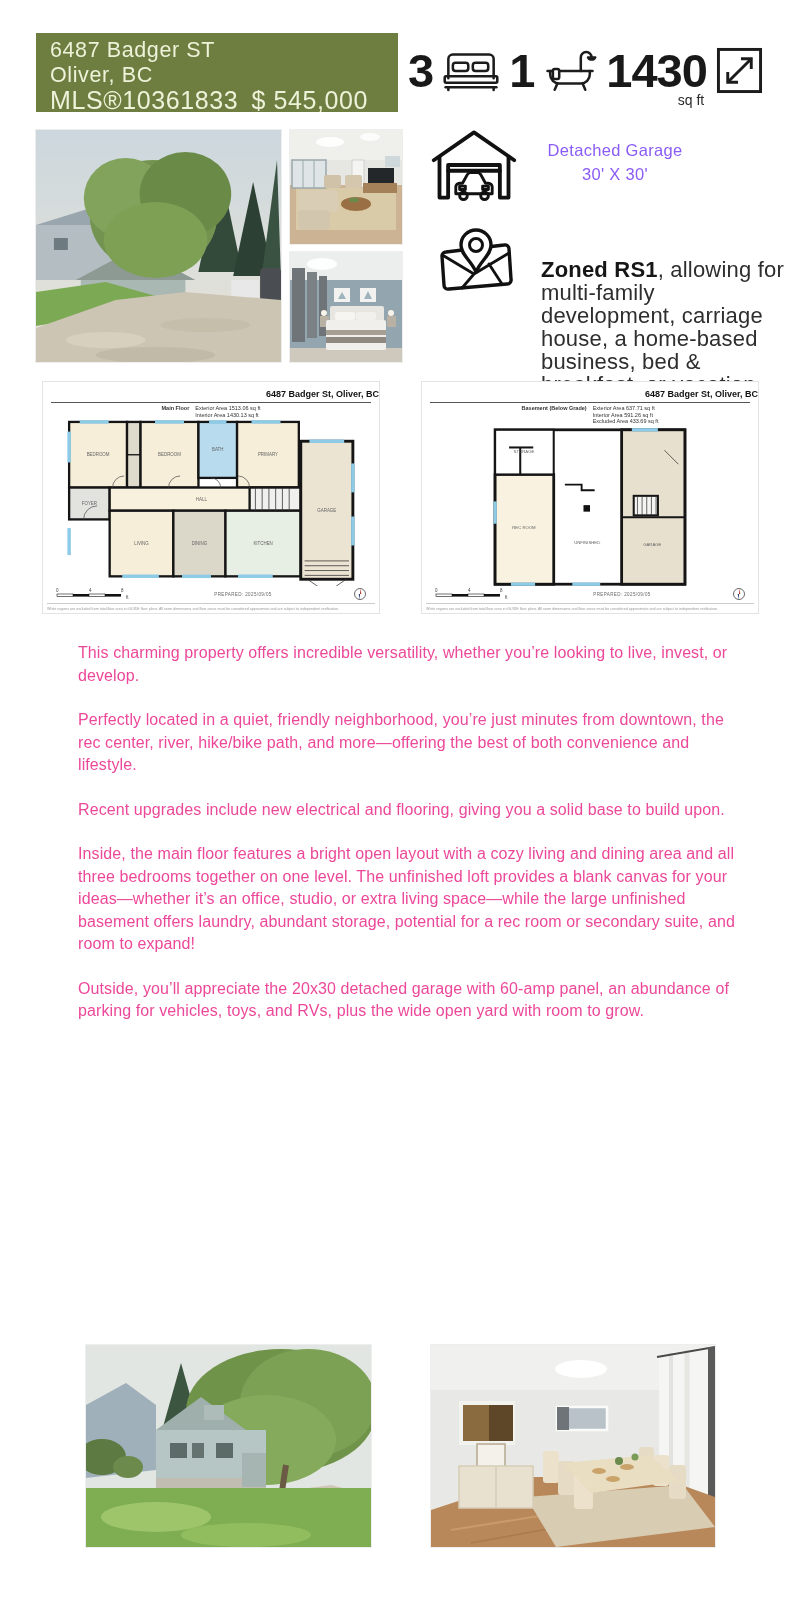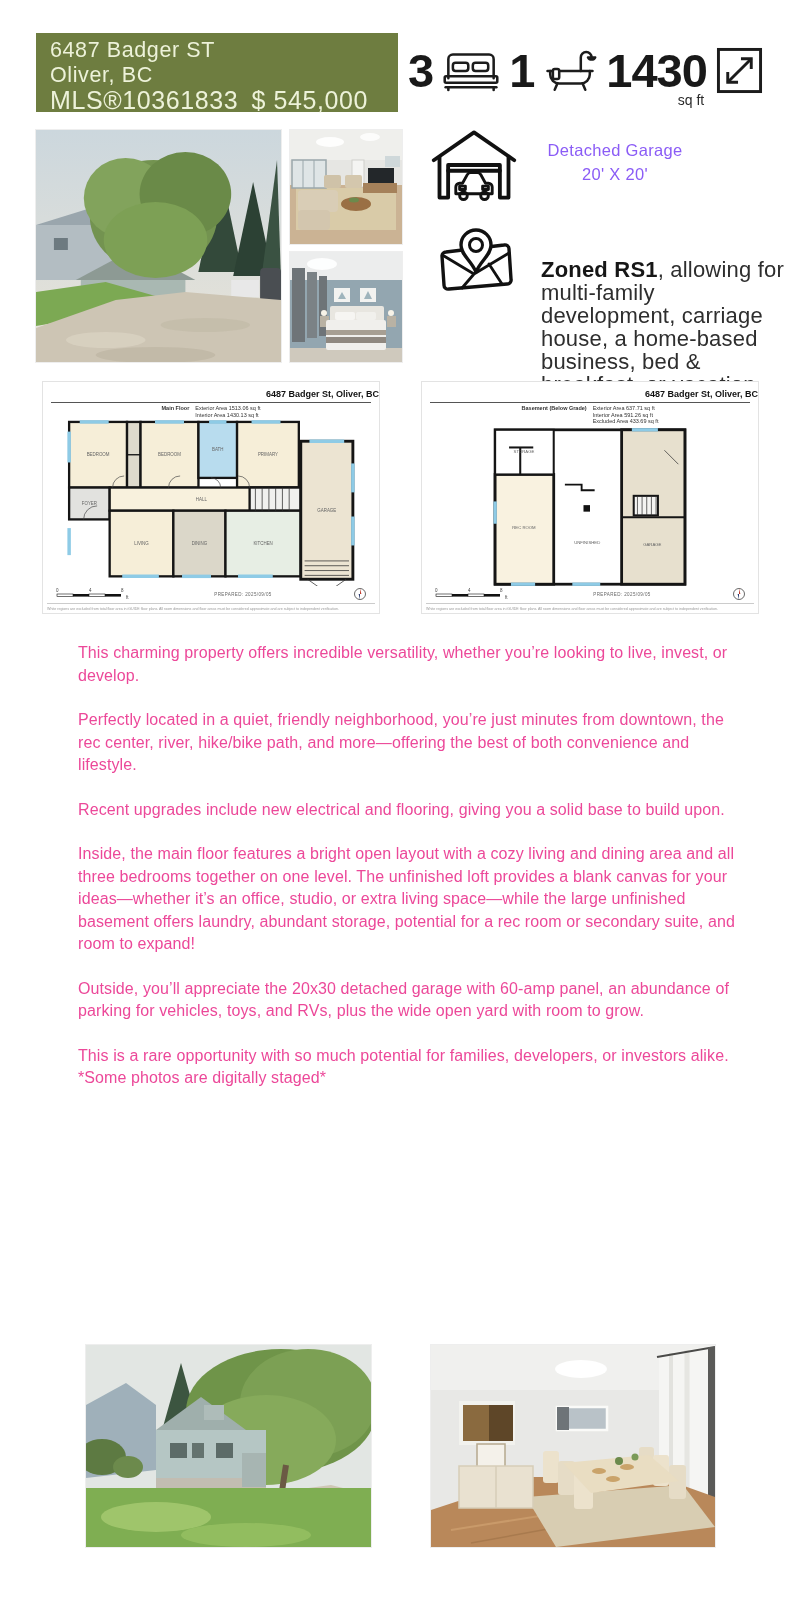--- a/index.html
+++ b/index.html
@@ -196,21 +196,21 @@
     <g stroke-width="3">
       <path d="M29 72 v-7 a4 4 0 0 1 4-4 h3 l5-9 a4 4 0 0 1 3.5-2 h7 a4 4 0 0 1 3.5 2 l5 9 h3 a4 4 0 0 1 4 4 v7 z"></path>
       <circle cx="37" cy="74" r="4"></circle>
       <circle cx="59" cy="74" r="4"></circle>
       <rect x="33" y="64" width="6" height="3.5"></rect>
       <rect x="57" y="64" width="6" height="3.5"></rect>
     </g>
   </svg>
   <div class="garage-text">
     <div>Detached Garage</div>
-    <div>20' X 20'</div>
+    <div>30' X 30'</div>
   </div>
 
   <svg class="pin-icon" width="84" height="76" viewBox="0 0 84 76" fill="none" stroke="#111" stroke-width="3.4" stroke-linecap="round" stroke-linejoin="round">
     <path d="M12 26 L70 19 a4 4 0 0 1 5 4 l2 30 a4 4 0 0 1-4 5 L15 63 a4 4 0 0 1-5-4 L8 30 a4 4 0 0 1 4-4 Z"></path>
     <path d="M10 30 L40 48 M40 48 L75 27 M40 48 L28 62 M55 38 L68 58" stroke-width="2.8"></path>
     <path d="M42 4 a15 15 0 0 1 15 15 c0 10 -10 15 -15 27 c-5 -12 -15 -17 -15 -27 a15 15 0 0 1 15 -15 Z" fill="#fff"></path>
     <circle cx="42" cy="19" r="6.5" stroke-width="3"></circle>
   </svg>
   <p class="zoning-text"><b>Zoned RS1</b><span>, allowing for multi-family development, carriage house, a home-based business, bed &amp; breakfast, or vacation rental.</span></p>
 
@@ -381,21 +381,20 @@
     <div class="fp-line"></div>
     <div class="fp-disclaimer">White regions are excluded from total floor area in iGUIDE floor plans. All room dimensions and floor areas must be considered approximate and are subject to independent verification.</div>
   </div>
 
   <div class="desc">
     <p>This charming property offers incredible versatility, whether you’re looking to live, invest, or develop.</p>
     <p>Perfectly located in a quiet, friendly neighborhood, you’re just minutes from downtown, the rec center, river, hike/bike path, and more—offering the best of both convenience and lifestyle.</p>
     <p>Recent upgrades include new electrical and flooring, giving you a solid base to build upon.</p>
     <p>Inside, the main floor features a bright open layout with a cozy living and dining area and all three bedrooms together on one level. The unfinished loft provides a blank canvas for your ideas—whether it’s an office, studio, or extra living space—while the large unfinished basement offers laundry, abundant storage, potential for a rec room or secondary suite, and room to expand!</p>
     <p>Outside, you’ll appreciate the 20x30 detached garage with 60-amp panel, an abundance of parking for vehicles, toys, and RVs, plus the wide open yard with room to grow.</p>
-    <p>This is a rare opportunity with so much potential for families, developers, or investors alike. *Some photos are digitally staged*</p>
   </div>
 
   <div class="photo photo-yard">
     <svg viewBox="0 0 285 202" preserveAspectRatio="none">
       <rect width="285" height="202" fill="#e2e6e3"></rect>
       <polygon points="0,60 40,38 70,60 70,125 0,133" fill="#9fb0ba"></polygon>
       <polygon points="95,18 73,96 117,96" fill="#3c5540"></polygon>
       <ellipse cx="195" cy="66" rx="95" ry="62" fill="#6f9449"></ellipse>
       <ellipse cx="222" cy="58" rx="68" ry="54" fill="#7ca054"></ellipse>
       <ellipse cx="180" cy="95" rx="70" ry="45" fill="#86aa5b"></ellipse>

